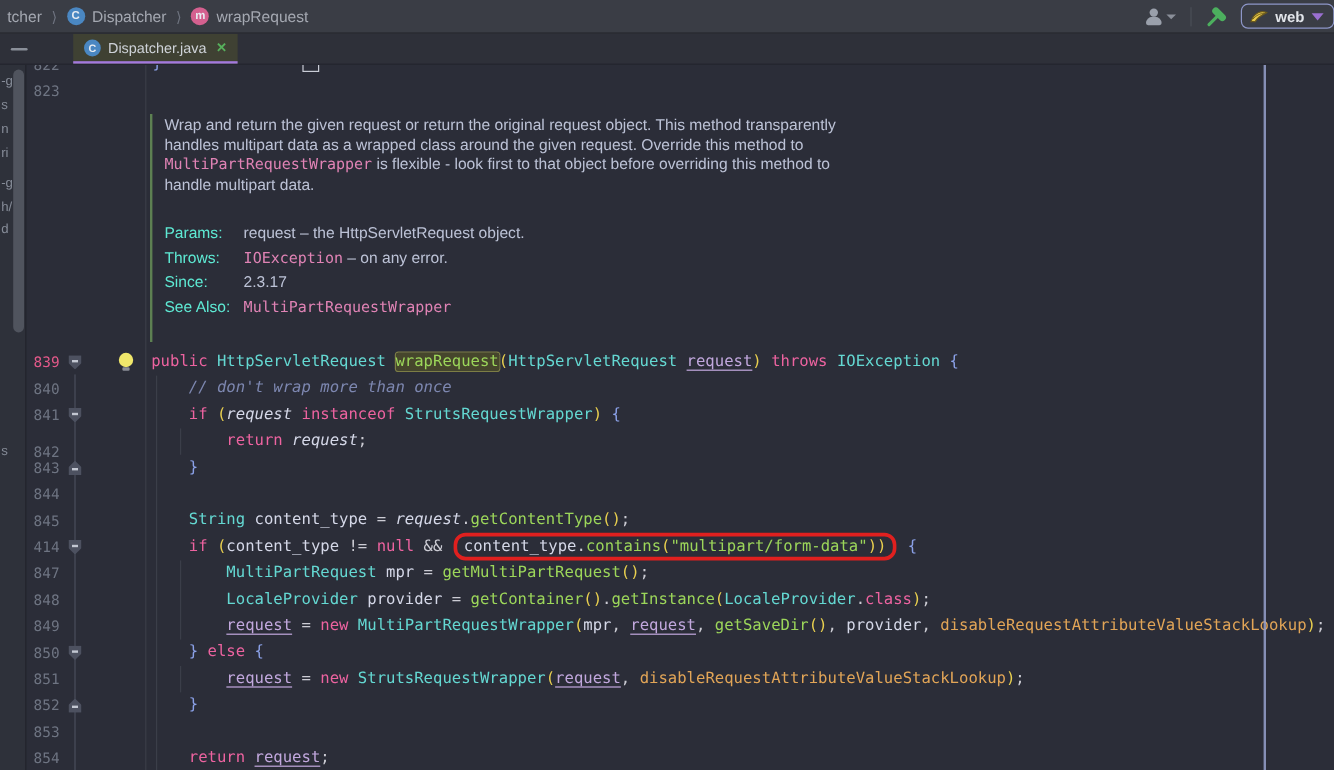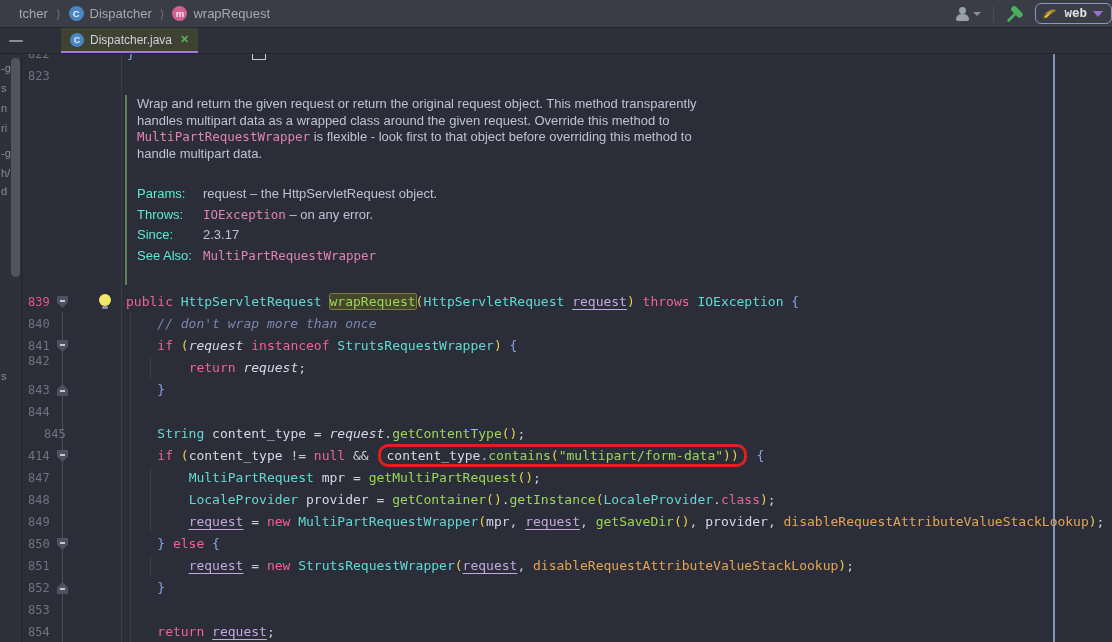--- a/index.html
+++ b/index.html
@@ -2,27 +2,27 @@
 <html><head>
 <meta charset="utf-8">
 <style>
   * { margin:0; padding:0; box-sizing:border-box; }
   html,body { width:1112px; height:642px; }
   body { position:relative; overflow:hidden; background:#2b2d38; font-family:"Liberation Sans", sans-serif; }
 
   
   .topbar { position:absolute; left:0; top:0; width:1112px; height:28px; background:#3a3d45;
             border-bottom:1px solid #25272e; display:flex; align-items:center; z-index:10; }
-  .crumbs { display:flex; align-items:center; gap:6px; padding-left:19px; font-size:13px; color:#a4a8b1; }
+  .crumbs { display:flex; align-items:center; gap:6px; padding-left:6px; font-size:13px; color:#a4a8b1; }
   .crumb-sep { color:#6f7480; font-size:12px; margin:0 2px; }
   .ci { display:inline-flex; align-items:center; justify-content:center; width:15px; height:15px;
         border-radius:50%; font-size:9.5px; font-weight:bold; color:#e8ecf2; }
   .ci-class { background:#4a87c2; }
   .ci-method { background:#d4608f; }
-  .topbar-right { margin-left:auto; display:flex; align-items:center; gap:10px; padding-right:0;font-family:Liberation Mono, monospace; }
+  .topbar-right { margin-left:auto; display:flex; align-items:center; gap:10px; padding-right:0; }
   .person { position:relative; width:16px; height:14px; }
   .person:before { content:""; position:absolute; left:4px; top:0; width:7px; height:7px; border-radius:50%; background:#9aa0ab; }
   .person:after { content:""; position:absolute; left:1px; top:7px; width:13px; height:7px; border-radius:6px 6px 2px 2px; background:#9aa0ab; }
   .mini-arrow { width:0; height:0; border-left:4px solid transparent; border-right:4px solid transparent;
                 border-top:4px solid #8a8f99; }
   .v-div { width:1px; height:16px; background:#4a4e57; margin:0 2px; }
   .runbox { display:flex; align-items:center; gap:6px; height:21px; padding:0 8px 0 6px;
             border:1px solid #8d96c8; border-radius:6px; background:#3a3d45; }
   .runbox .lbl { color:#e2e5ea; font-size:12.5px; font-weight:bold; }
   .run-arrow { width:0; height:0; border-left:5px solid transparent; border-right:5px solid transparent;
@@ -174,28 +174,28 @@
       <div class="bulb" style="top: 240px;">
         <div class="b1"></div>
         <div class="b2"></div>
       </div>
       <div class="code-line" style="top: 237px;"><span class="tk-kw">public</span><span> </span><span class="tk-cls">HttpServletRequest</span><span> </span><span class="tk-mthhl">wrapRequest</span><span class="tk-par">(</span><span class="tk-cls">HttpServletRequest</span><span> </span><span class="tk-requ">request</span><span class="tk-par">)</span><span> </span><span class="tk-kw">throws</span><span> </span><span class="tk-cls">IOException</span><span> </span><span class="tk-brc">{</span></div>
       <div class="lnum" style="top: 259px;">840</div>
       <div class="code-line" style="top: 259px; font-style: italic;"><span>    </span><span class="tk-cmt">// don't wrap more than once</span></div>
       <div class="lnum" style="top: 281px;">841</div>
       <div class="fold fold-open" style="top: 286px;"></div>
       <div class="code-line" style="top: 281px;"><span>    </span><span class="tk-kw">if</span><span> </span><span class="tk-par">(</span><span class="tk-param">request</span><span> </span><span class="tk-kw">instanceof</span><span> </span><span class="tk-cls">StrutsRequestWrapper</span><span class="tk-par">)</span><span> </span><span class="tk-brc">{</span></div>
-      <div class="lnum" style="top: 296px;">842</div>
+      <div class="lnum" style="top: 312px;">842</div>
       <div class="code-line" style="top: 303px;"><span>        </span><span class="tk-kw">return</span><span> </span><span class="tk-param">request</span><span class="tk-op">;</span></div>
       <div class="lnum" style="top: 325px;">843</div>
       <div class="fold fold-end" style="top: 330px;"></div>
       <div class="code-line" style="top: 325px;"><span>    </span><span class="tk-brc">}</span></div>
       <div class="lnum" style="top: 347px;">844</div>
       <div class="code-line" style="top: 347px;"></div>
-      <div class="lnum" style="top: 369px; margin-left: 16px;">845</div>
+      <div class="lnum" style="top: 369px;">845</div>
       <div class="code-line" style="top: 369px;"><span>    </span><span class="tk-cls">String</span><span> </span><span class="tk-var">content_type</span><span> </span><span class="tk-op">=</span><span> </span><span class="tk-param">request</span><span class="tk-op">.</span><span class="tk-mth">getContentType</span><span class="tk-par">()</span><span class="tk-op">;</span></div>
       <div class="lnum" style="top: 391px;">414</div>
       <div class="fold fold-open" style="top: 396px;"></div>
       <div class="code-line" style="top: 391px;"><span>    </span><span class="tk-kw">if</span><span> </span><span class="tk-par">(</span><span class="tk-var">content_type</span><span> </span><span class="tk-op">!=</span><span> </span><span class="tk-kw">null</span><span> </span><span class="tk-op">&amp;&amp;</span><span> </span><span class="redbox"><span class="tk-var">content_type</span><span class="tk-op">.</span><span class="tk-mth">contains</span><span class="tk-par">(</span><span class="tk-str">"multipart/form-data"</span><span class="tk-par">))</span></span><span> </span><span class="tk-brc">{</span></div>
       <div class="lnum" style="top: 413px;">847</div>
       <div class="code-line" style="top: 413px;"><span>        </span><span class="tk-cls">MultiPartRequest</span><span> </span><span class="tk-var">mpr</span><span> </span><span class="tk-op">=</span><span> </span><span class="tk-mth">getMultiPartRequest</span><span class="tk-par">()</span><span class="tk-op">;</span></div>
       <div class="lnum" style="top: 435px;">848</div>
       <div class="code-line" style="top: 435px;"><span>        </span><span class="tk-cls">LocaleProvider</span><span> </span><span class="tk-var">provider</span><span> </span><span class="tk-op">=</span><span> </span><span class="tk-mth">getContainer</span><span class="tk-par">()</span><span class="tk-op">.</span><span class="tk-mth">getInstance</span><span class="tk-par">(</span><span class="tk-cls">LocaleProvider</span><span class="tk-op">.</span><span class="tk-kw">class</span><span class="tk-par">)</span><span class="tk-op">;</span></div>
       <div class="lnum" style="top: 457px;">849</div>
       <div class="code-line" style="top: 457px;"><span>        </span><span class="tk-requ">request</span><span> </span><span class="tk-op">=</span><span> </span><span class="tk-kw">new</span><span> </span><span class="tk-cls">MultiPartRequestWrapper</span><span class="tk-par">(</span><span class="tk-var">mpr</span><span class="tk-op">,</span><span> </span><span class="tk-requ">request</span><span class="tk-op">,</span><span> </span><span class="tk-mth">getSaveDir</span><span class="tk-par">()</span><span class="tk-op">,</span><span> </span><span class="tk-var">provider</span><span class="tk-op">,</span><span> </span><span class="tk-field">disableRequestAttributeValueStackLookup</span><span class="tk-par">)</span><span class="tk-op">;</span></div>

